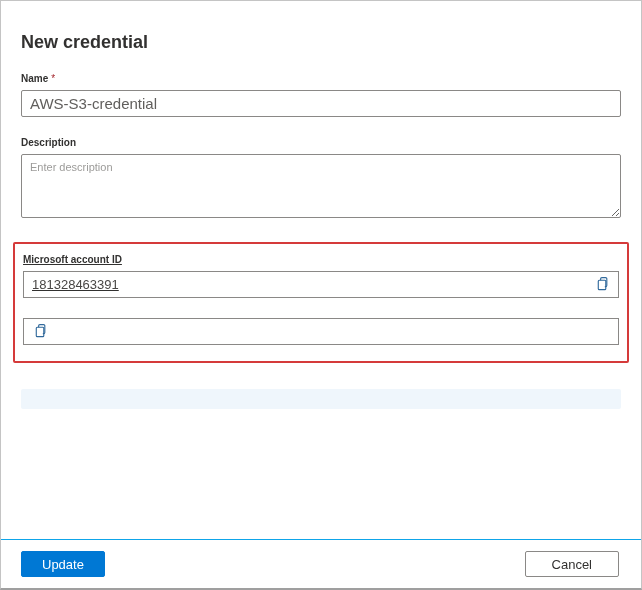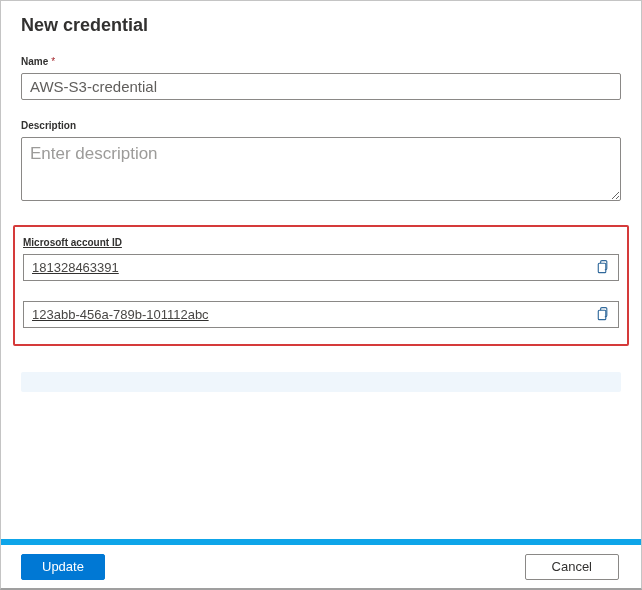--- a/index.html
+++ b/index.html
@@ -9,21 +9,21 @@
     font-family: "Liberation Sans", sans-serif;
     color: #323130;
   }
   .panel {
     width: 642px; height: 590px;
     border: 1px solid #c4c4c4;
     border-bottom: 2px solid #9f9f9f;
     background: #ffffff;
     display: flex; flex-direction: column;
   }
-  .content { flex: 1; padding: 14px 20px 0 20px; overflow: hidden; }
+  .content { flex: 1; padding: 14px 20px 0 20px; overflow: hidden; margin-top: 17px; }
   .page-title {
     font-size: 18px; font-weight: 700; color: #323130;
     margin-bottom: 20px;
   }
   .field { margin-bottom: 20px; }
   .field-label {
     display: block; font-size: 10px; font-weight: 700;
     color: #323130; margin-bottom: 6px;
   }
   .required { color: #a4262c; font-weight: 400; margin-left: 3px; }
@@ -31,21 +31,21 @@
     width: 100%; height: 27px;
     border: 1px solid #8a8886; border-radius: 2px;
     padding: 0 8px; font-size: 15px; color: #605e5c;
     font-family: "Liberation Sans", sans-serif;
     background: #ffffff; outline: none;
   }
   .text-input::placeholder, textarea::placeholder { color: #9c9b99; }
   textarea.desc-input {
     width: 100%; height: 64px;
     border: 1px solid #8a8886; border-radius: 2px;
-    padding: 6px 8px; font-size: 17px; color: #8b5cf6;
+    padding: 6px 8px; font-size: 11px; color: #8b5cf6;
     font-family: "Liberation Sans", sans-serif;
     resize: both; outline: none;
   }
   .select-box {
     width: 100%; height: 28px;
     border: 1px solid #c8c6c4; border-radius: 2px;
     background: #f5f5f5;
     display: flex; align-items: center; justify-content: space-between;
     padding: 0 10px 0 8px; font-size: 13px; color: #605e5c;
     cursor: pointer;
@@ -74,21 +74,21 @@
     display: flex; align-items: center; justify-content: center;
     cursor: pointer; padding: 0;
   }
   .info-banner {
     background: #eff6fc; border-radius: 2px;
     display: flex; align-items: center; gap: 10px;
     padding: 10px 12px; font-size: 13px; color: #323130;
     margin-top: 26px;
   }
   .footer {
-    border-top: 6px solid #0ea5e9;
+    border-top: 1px solid #0ea5e9;
     height: 49px; flex: 0 0 auto;
     display: flex; align-items: center; justify-content: space-between;
     padding: 0 22px 0 20px;
   }
   .btn {
     height: 26px; font-size: 13px; border-radius: 2px;
     font-family: "Liberation Sans", sans-serif;
     cursor: pointer;
   }
   .btn-primary {
@@ -132,21 +132,20 @@
                 <rect x="3.5" y="4.5" width="8" height="10" rx="1"></rect>
                 <path d="M6 4.5 V3 a1.3 1.3 0 0 1 1.3 -1.3 h4 A1.3 1.3 0 0 1 12.6 3 v7 a1.3 1.3 0 0 1 -1.3 1.3 h-0.8"></path>
               </svg>
             </span>
           </button>
         </div>
       </div>
 
       <div class="field">
         <div class="copy-input">
-          <input type="text" readonly="" value="123abb-456a-789b-101112abc" style="">
           <button class="copy-btn" title="Copy">
             <span>
               <svg width="15" height="15" viewBox="0 0 16 16" fill="none" stroke="#31699b" stroke-width="1.2">
                 <rect x="3.5" y="4.5" width="8" height="10" rx="1"></rect>
                 <path d="M6 4.5 V3 a1.3 1.3 0 0 1 1.3 -1.3 h4 A1.3 1.3 0 0 1 12.6 3 v7 a1.3 1.3 0 0 1 -1.3 1.3 h-0.8"></path>
               </svg>
             </span>
           </button>
         </div>
       </div>

